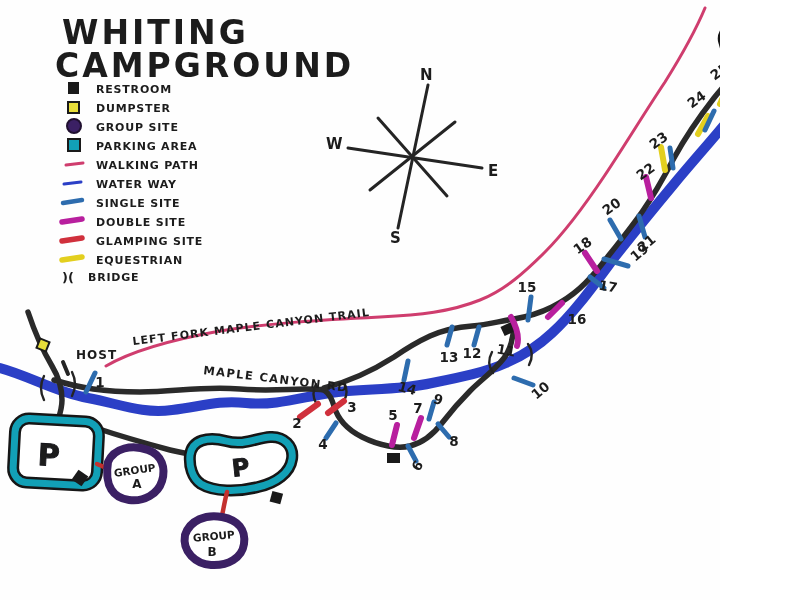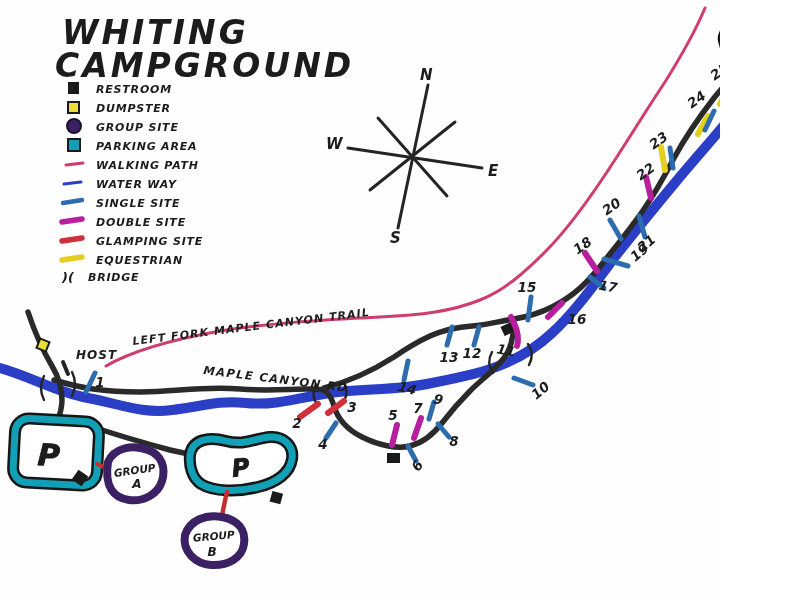--- a/index.html
+++ b/index.html
@@ -1,17 +1,17 @@
 <!DOCTYPE html>
 <html><head>
 <meta charset="utf-8">
 <style>
   html,body{margin:0;padding:0;background:#ffffff;}
   .map-stage{position:relative;width:720px;height:600px;background:#fefefe;overflow:hidden;
-             font-family:"DejaVu Sans",sans-serif;font-style:italic;}
+             font-family:"DejaVu Sans",sans-serif;}
   svg{display:block;}
   text{fill:#1c1c1c;font-family:"DejaVu Sans",sans-serif;}
   .title-line{font-size:33px;font-weight:bold;letter-spacing:3px;}
   .legend-label{font-size:11px;font-weight:bold;letter-spacing:0.8px;}
   .legend-sym{font-size:13px;font-weight:bold;}
   .compass-label{font-size:15px;font-weight:bold;}
   .road-label{font-size:11.5px;font-weight:bold;letter-spacing:1.4px;}
   .trail-label{font-size:11px;font-weight:bold;letter-spacing:1.1px;}
   .host-label{font-size:12px;font-weight:bold;letter-spacing:1px;}
   .num{font-size:13.5px;font-weight:bold;text-anchor:middle;}

